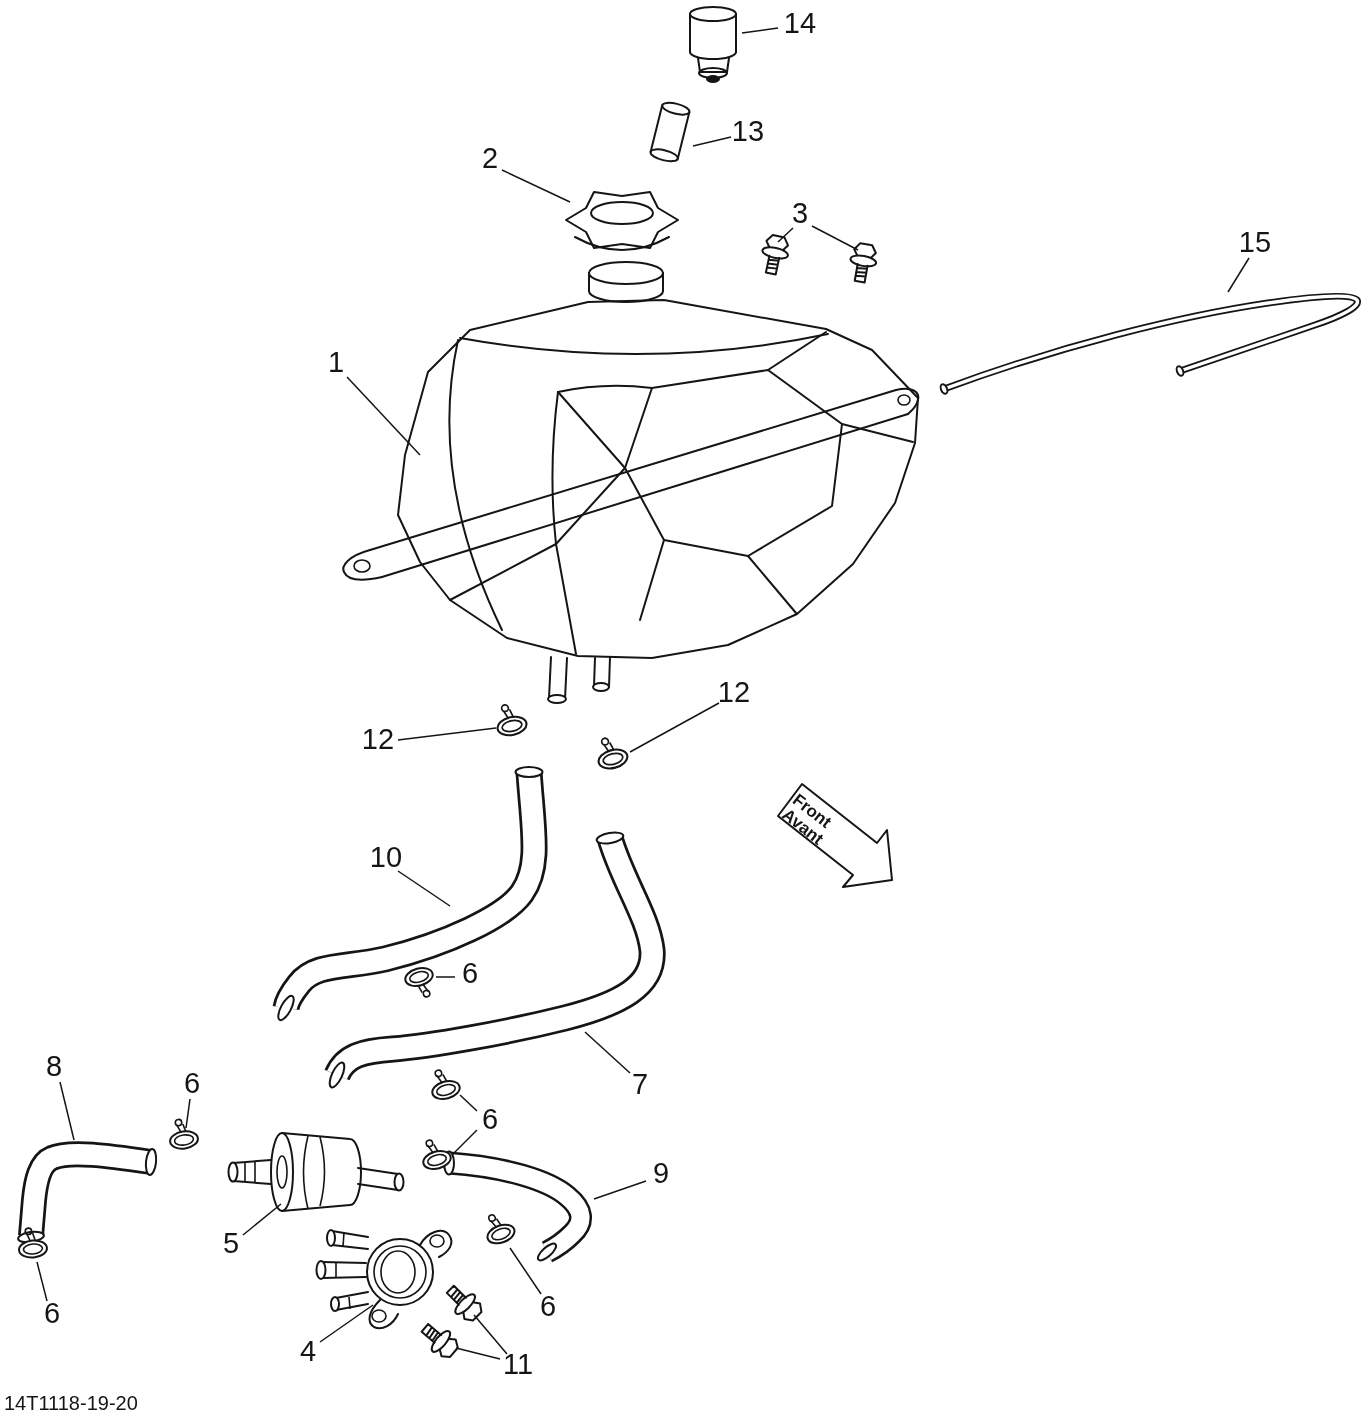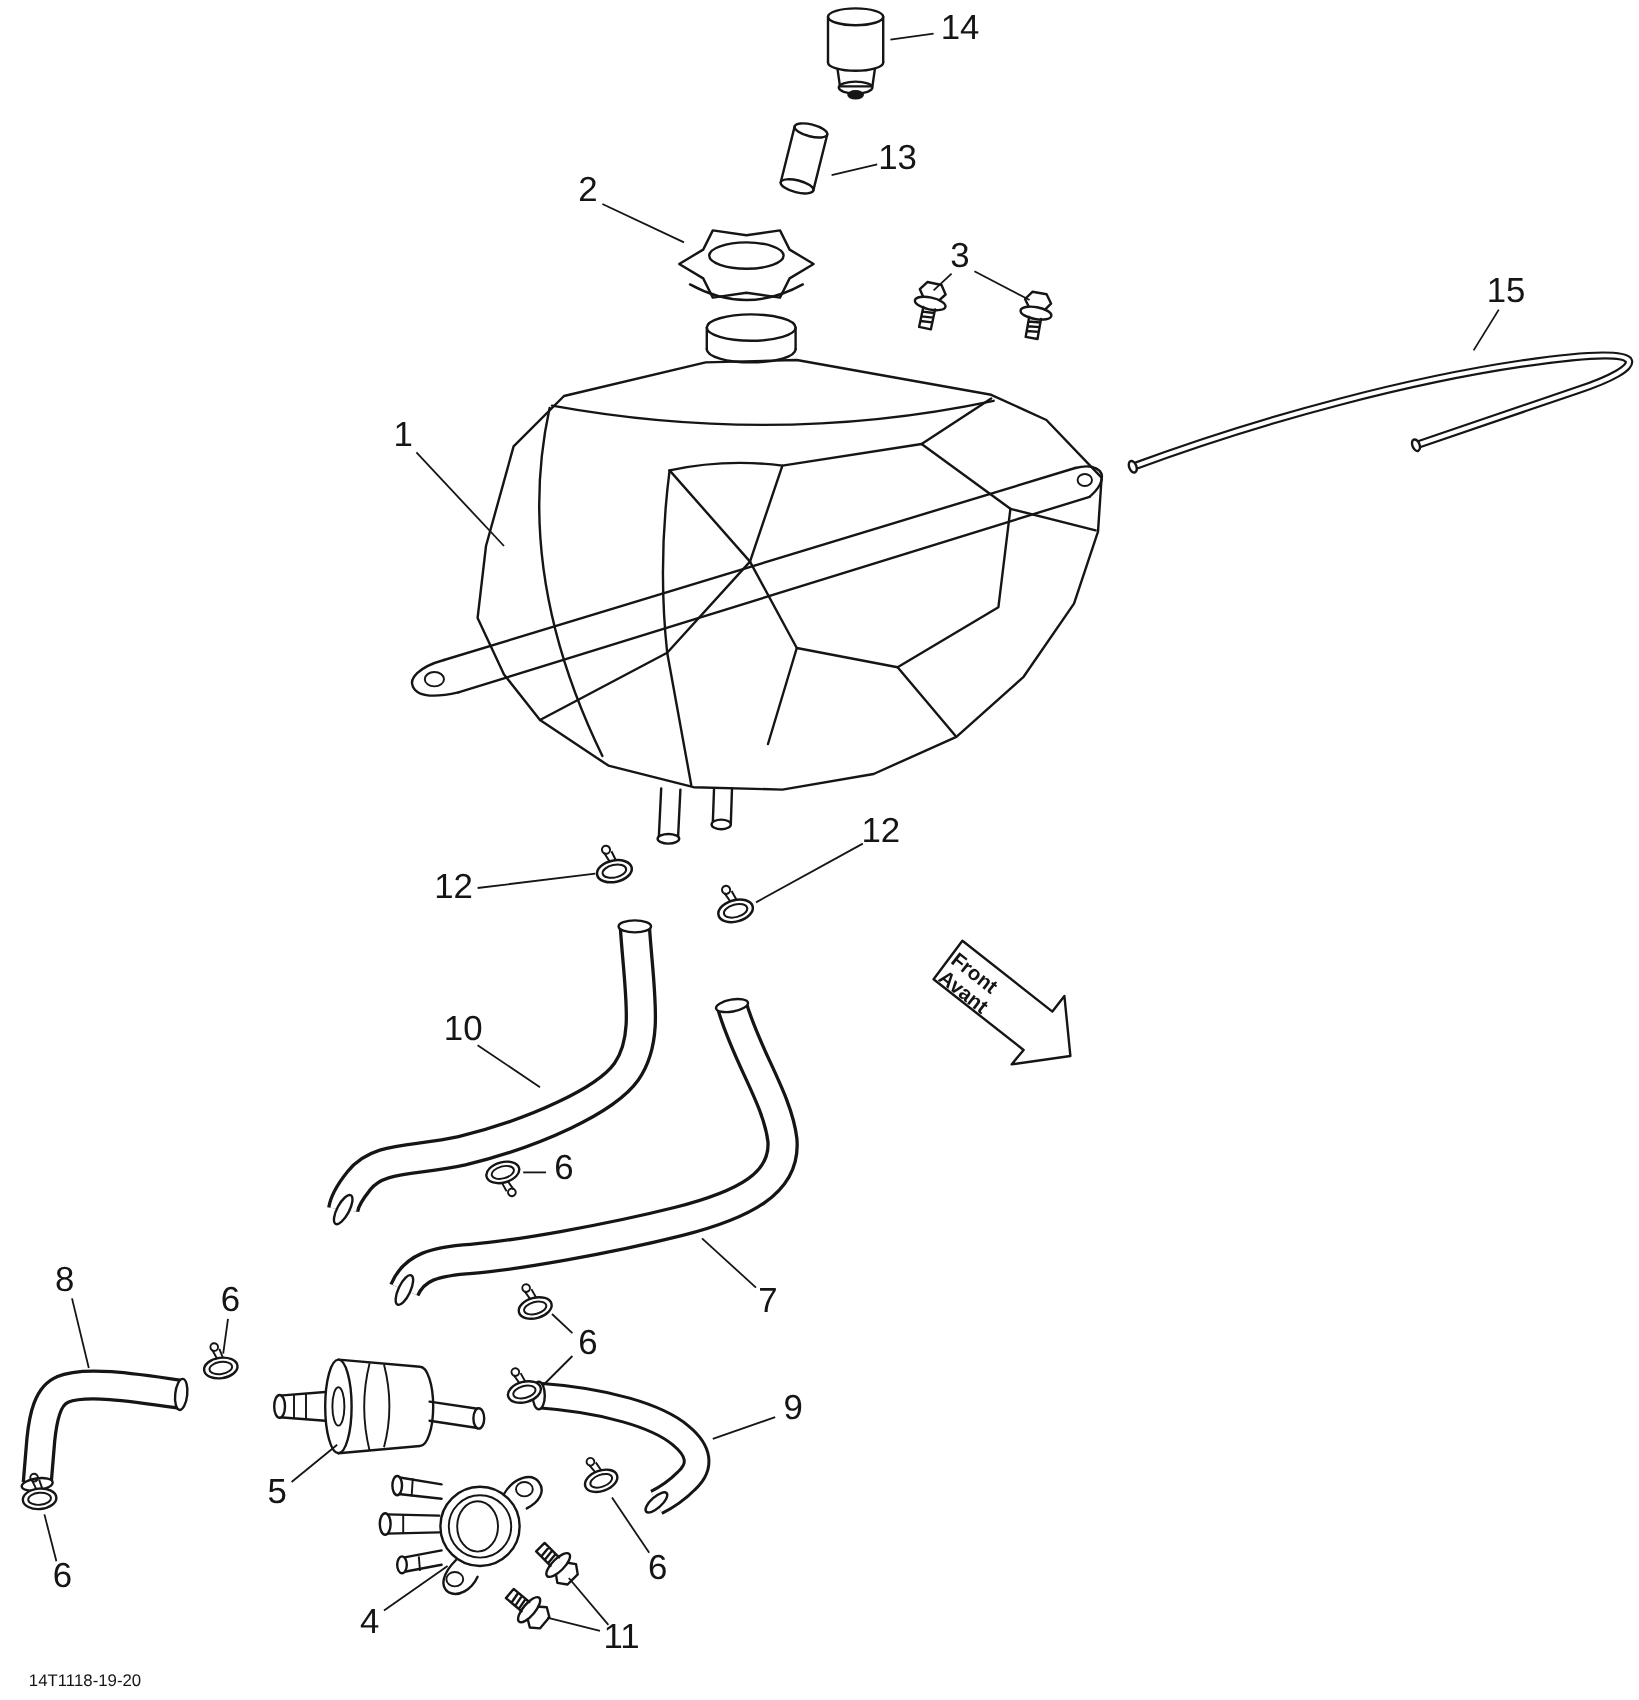--- a/index.html
+++ b/index.html
@@ -8,21 +8,21 @@
   svg{position:absolute;left:0;top:0;}
   .ln{fill:none;stroke:#151515;stroke-width:2;stroke-linejoin:round;stroke-linecap:round;}
   .thin{fill:none;stroke:#151515;stroke-width:1.6;}
   .wfill{fill:#fff;stroke:#151515;stroke-width:2;stroke-linejoin:round;}
   .dark{fill:#151515;stroke:none;}
   .tube-o{fill:none;stroke:#151515;stroke-linecap:butt;}
   .tube-i{fill:none;stroke:#ffffff;stroke-linecap:butt;}
   .leader{stroke:#151515;stroke-width:1.5;}
   .callout{font:29px "Liberation Sans",sans-serif;fill:#151515;text-anchor:middle;dominant-baseline:middle;}
   .arrow-text{font:bold 17px "Liberation Sans",sans-serif;fill:#151515;text-anchor:middle;}
-  #part-code{position:absolute;left:24px;top:1392px;font-size:14px;color:#151515;}
+  #part-code{position:absolute;left:4px;top:1392px;font-size:20px;color:#151515;}
 </style>
 </head>
 <body>
 
 <div class="stage">
 
 <svg id="diagram-svg" width="1366" height="1417" viewBox="0 0 1366 1417">
 
   <defs>
     <g id="bolt-proto">

